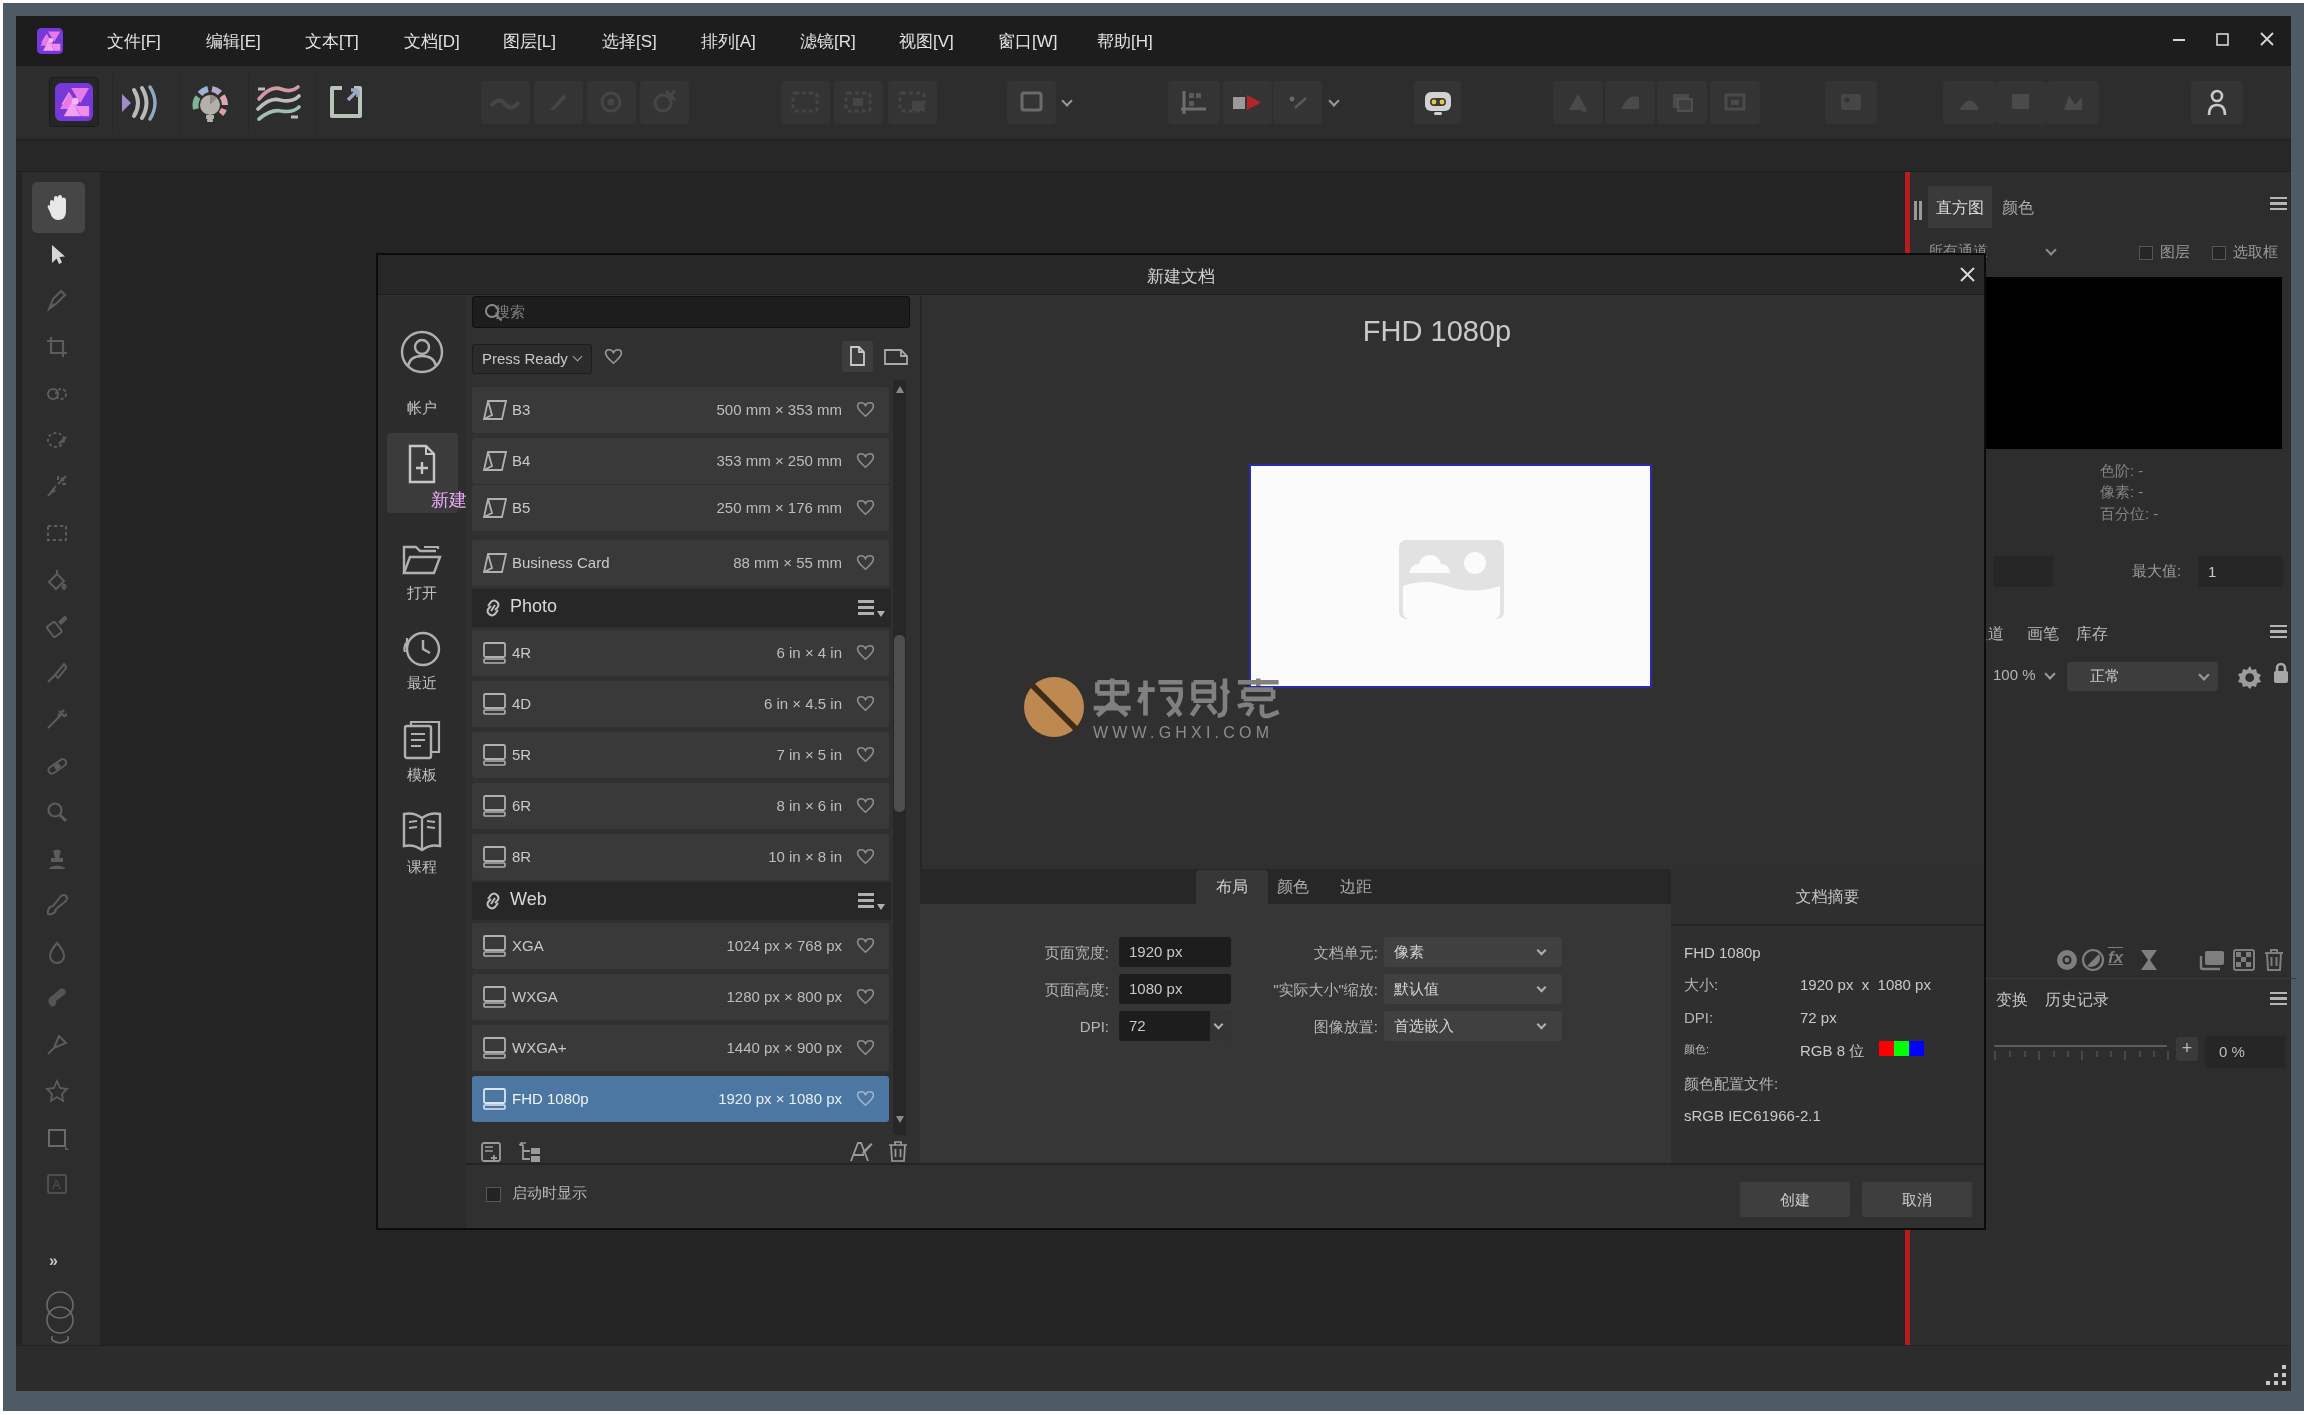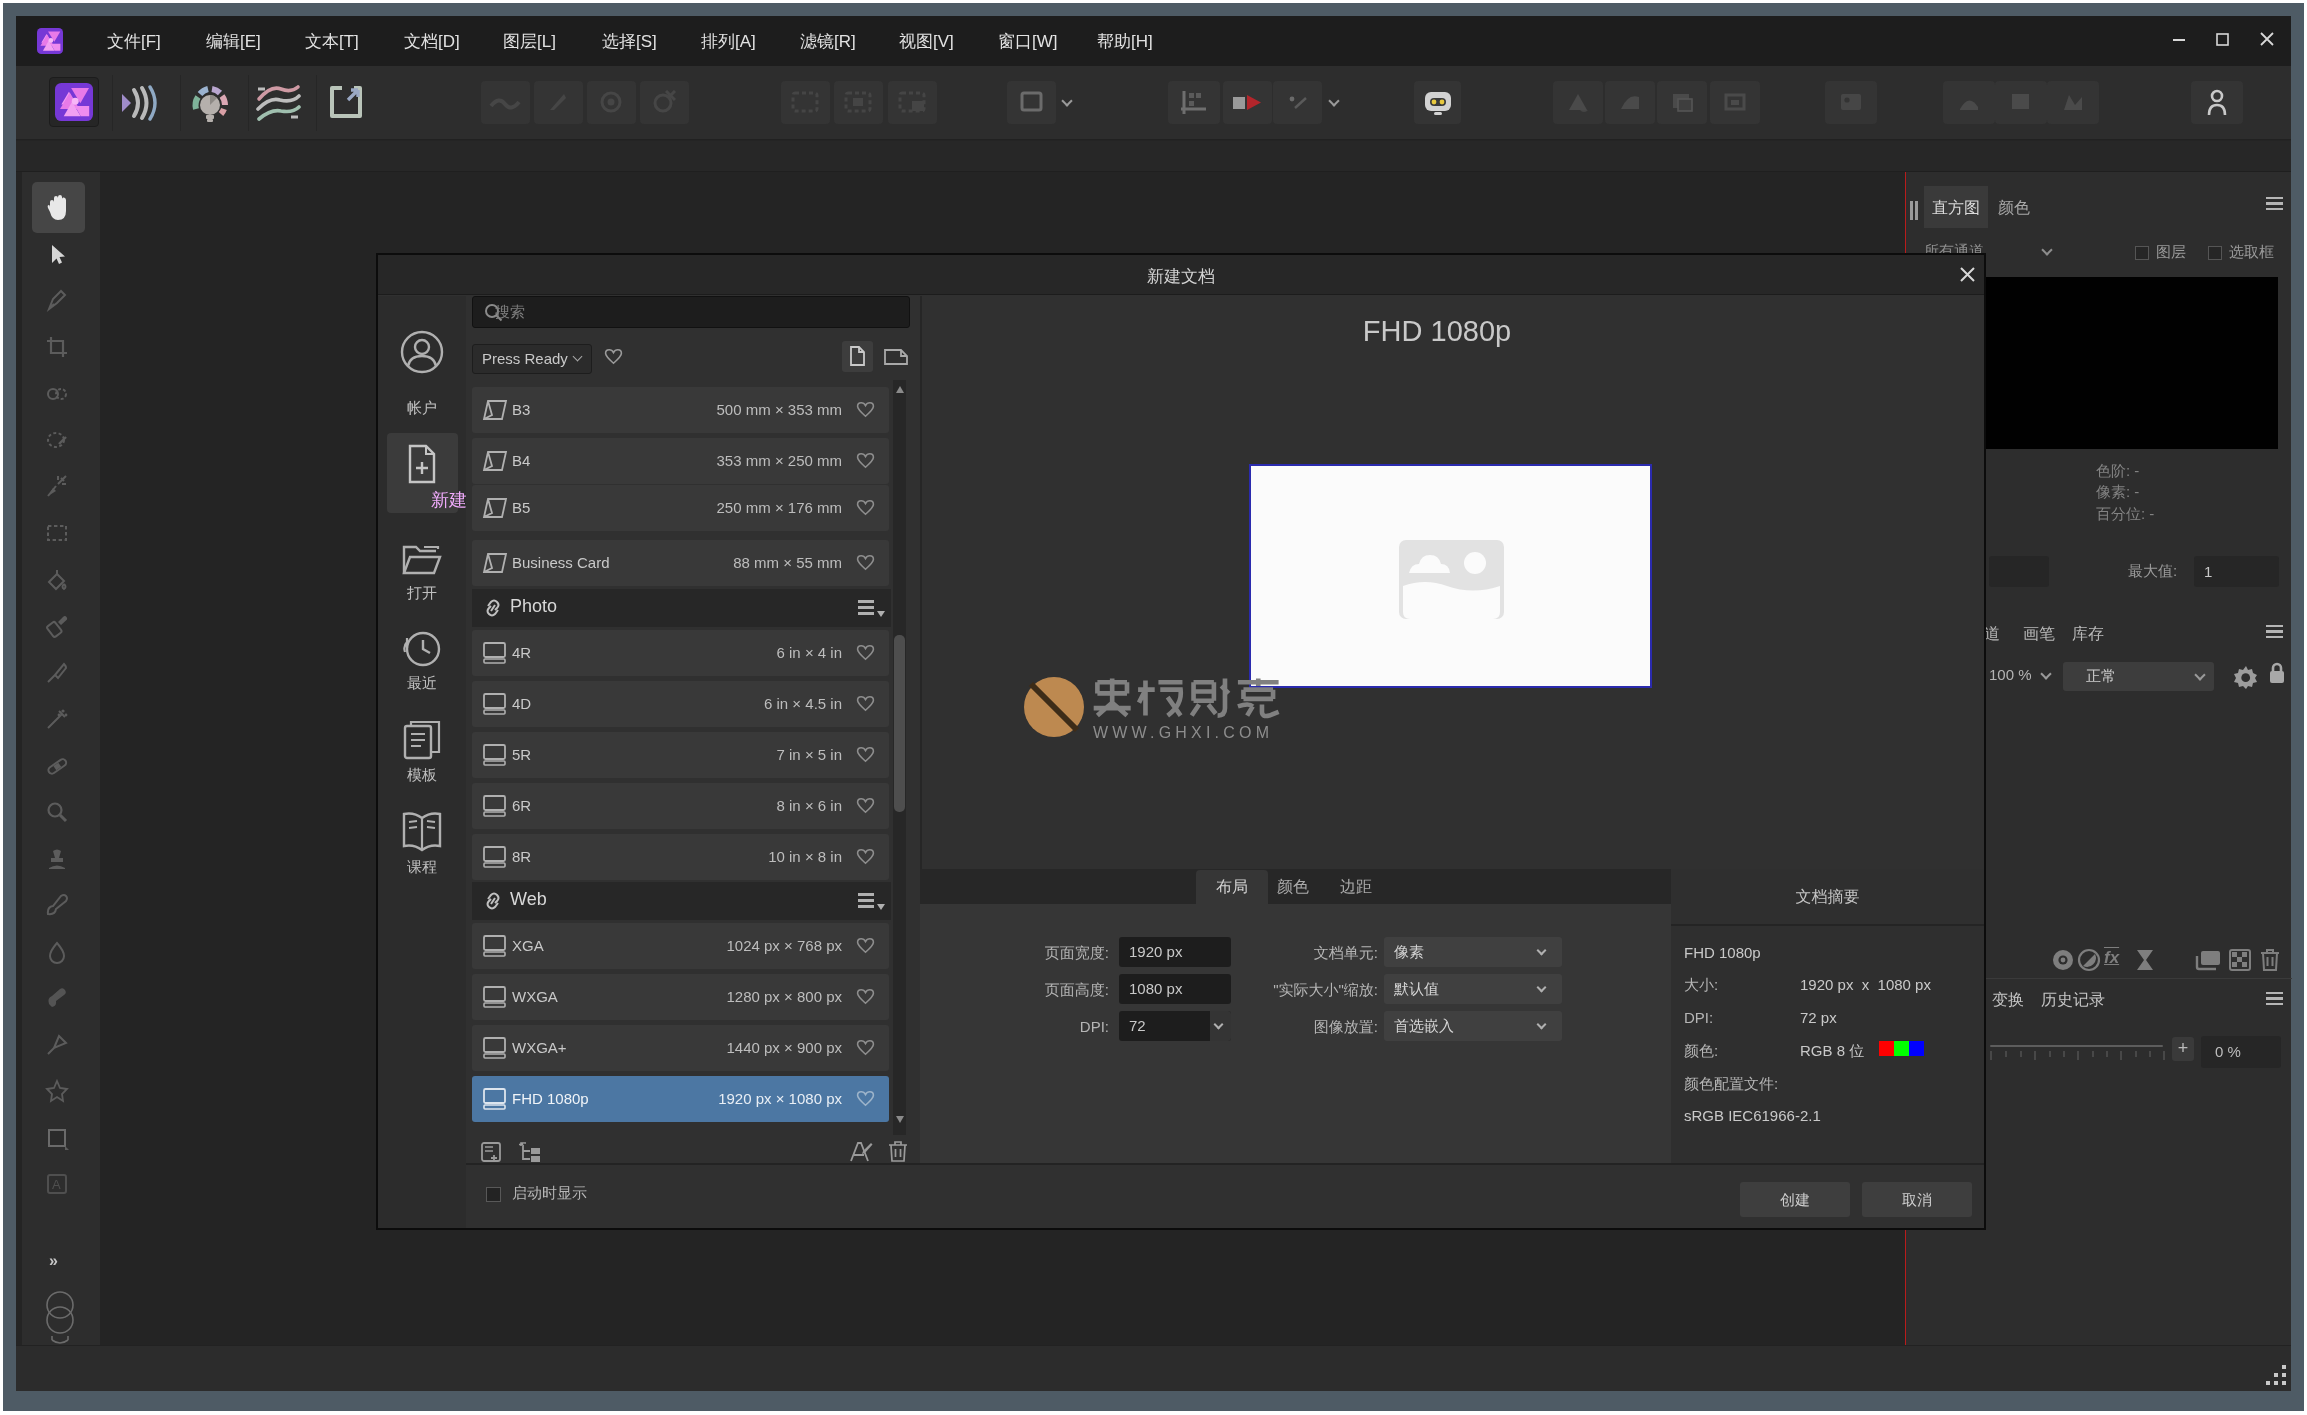--- a/index.html
+++ b/index.html
@@ -19,21 +19,21 @@
   .faint { background:#343434; }
   
   .contextbar { left:0; top:125px; width:2275px; height:31px; background:#272727; border-bottom:1px solid #1f1f1f; }
   
   .tools { left:6px; top:156px; width:78px; height:1173px; background:#2d2d2d; }
   
   .canvas { left:84px; top:156px; width:1805px; height:1173px; background:#242424; }
   
   .statusbar { left:0; top:1329px; width:2275px; height:46px; background:#2c2c2c; border-top:1px solid #222; }
   
-  .rpanel { left:1889px; top:156px; width:386px; height:1173px; background:#2d2d2d; border-left:1px solid #b91c1c; }
+  .rpanel { left:1889px; top:156px; width:386px; height:1173px; background:#2d2d2d; border-left:5px solid #b91c1c; }
   .txt { position:absolute; white-space:nowrap; }
   .ti { left:23px; width:24px; height:24px; }
   .burger { position:absolute; width:17px; height:13px; border-top:2.6px solid #b5b5b5; border-bottom:2.6px solid #b5b5b5; }
   .burger:after { content:""; position:absolute; left:0; top:3.2px; width:17px; height:2.6px; background:#b5b5b5; }
   
   .dialog { left:376px; top:253px; width:1610px; height:977px; background:#303030; border:2px solid #0c0c0c; z-index:50; }
   .dtitle { position:absolute; left:0; top:0; width:100%; height:40px; background:#272727; border-bottom:1px solid #1c1c1c; }
   .dside { position:absolute; left:0; top:41px; width:88px; height:932px; background:#2c2c2c; }
   .chev { display:inline-block; width:8px; height:8px; border-right:2px solid #b5b5b5; border-bottom:2px solid #b5b5b5; transform:rotate(45deg); }
   .row { position:absolute; left:94px; width:417px; height:46px; background:#393939; border-radius:3px; }
@@ -758,21 +758,21 @@
     <span class="abs chev" style="left:1160px;top:766px;width:7px;height:7px;border-color:#b0b0b0;"></span>
 
     <div class="abs" style="left:1293px;top:614px;width:313px;height:294px;background:#2f2f2f;"></div>
     <div class="abs txt" style="left:1293px;top:632px;width:313px;text-align:center;font-size:16px;color:#c5c5c5;">文档摘要</div>
     <div class="abs" style="left:1293px;top:669px;width:313px;height:2px;background:#242424;"></div>
     <div class="abs txt" style="left:1306px;top:689px;font-size:15px;color:#c9c9c9;">FHD 1080p</div>
     <div class="abs txt" style="left:1306px;top:721px;font-size:15px;color:#b5b5b5;">大小:</div>
     <div class="abs txt" style="left:1422px;top:721px;font-size:15px;color:#c9c9c9;">1920 px&nbsp; x&nbsp; 1080 px</div>
     <div class="abs txt" style="left:1306px;top:754px;font-size:15px;color:#b5b5b5;">DPI:</div>
     <div class="abs txt" style="left:1422px;top:754px;font-size:15px;color:#c9c9c9;">72 px</div>
-    <div class="abs txt" style="left:1306px;top:787px;font-size:15px;color:#b5b5b5;">颜色:</div>
+    <div class="abs txt" style="left:1306px;top:787px;font-size:11px;color:#b5b5b5;">颜色:</div>
     <div class="abs txt" style="left:1422px;top:787px;font-size:15px;color:#c9c9c9;">RGB 8 位</div>
     <div class="abs" style="left:1501px;top:786px;width:15px;height:15px;background:#f00;"></div>
     <div class="abs" style="left:1516px;top:786px;width:15px;height:15px;background:#0f0;"></div>
     <div class="abs" style="left:1531px;top:786px;width:15px;height:15px;background:#00f;"></div>
     <div class="abs txt" style="left:1306px;top:820px;font-size:15px;color:#b5b5b5;">颜色配置文件:</div>
     <div class="abs txt" style="left:1306px;top:852px;font-size:15px;color:#c9c9c9;">sRGB IEC61966-2.1</div>
   </div>
 </div>
 
 </body></html>

